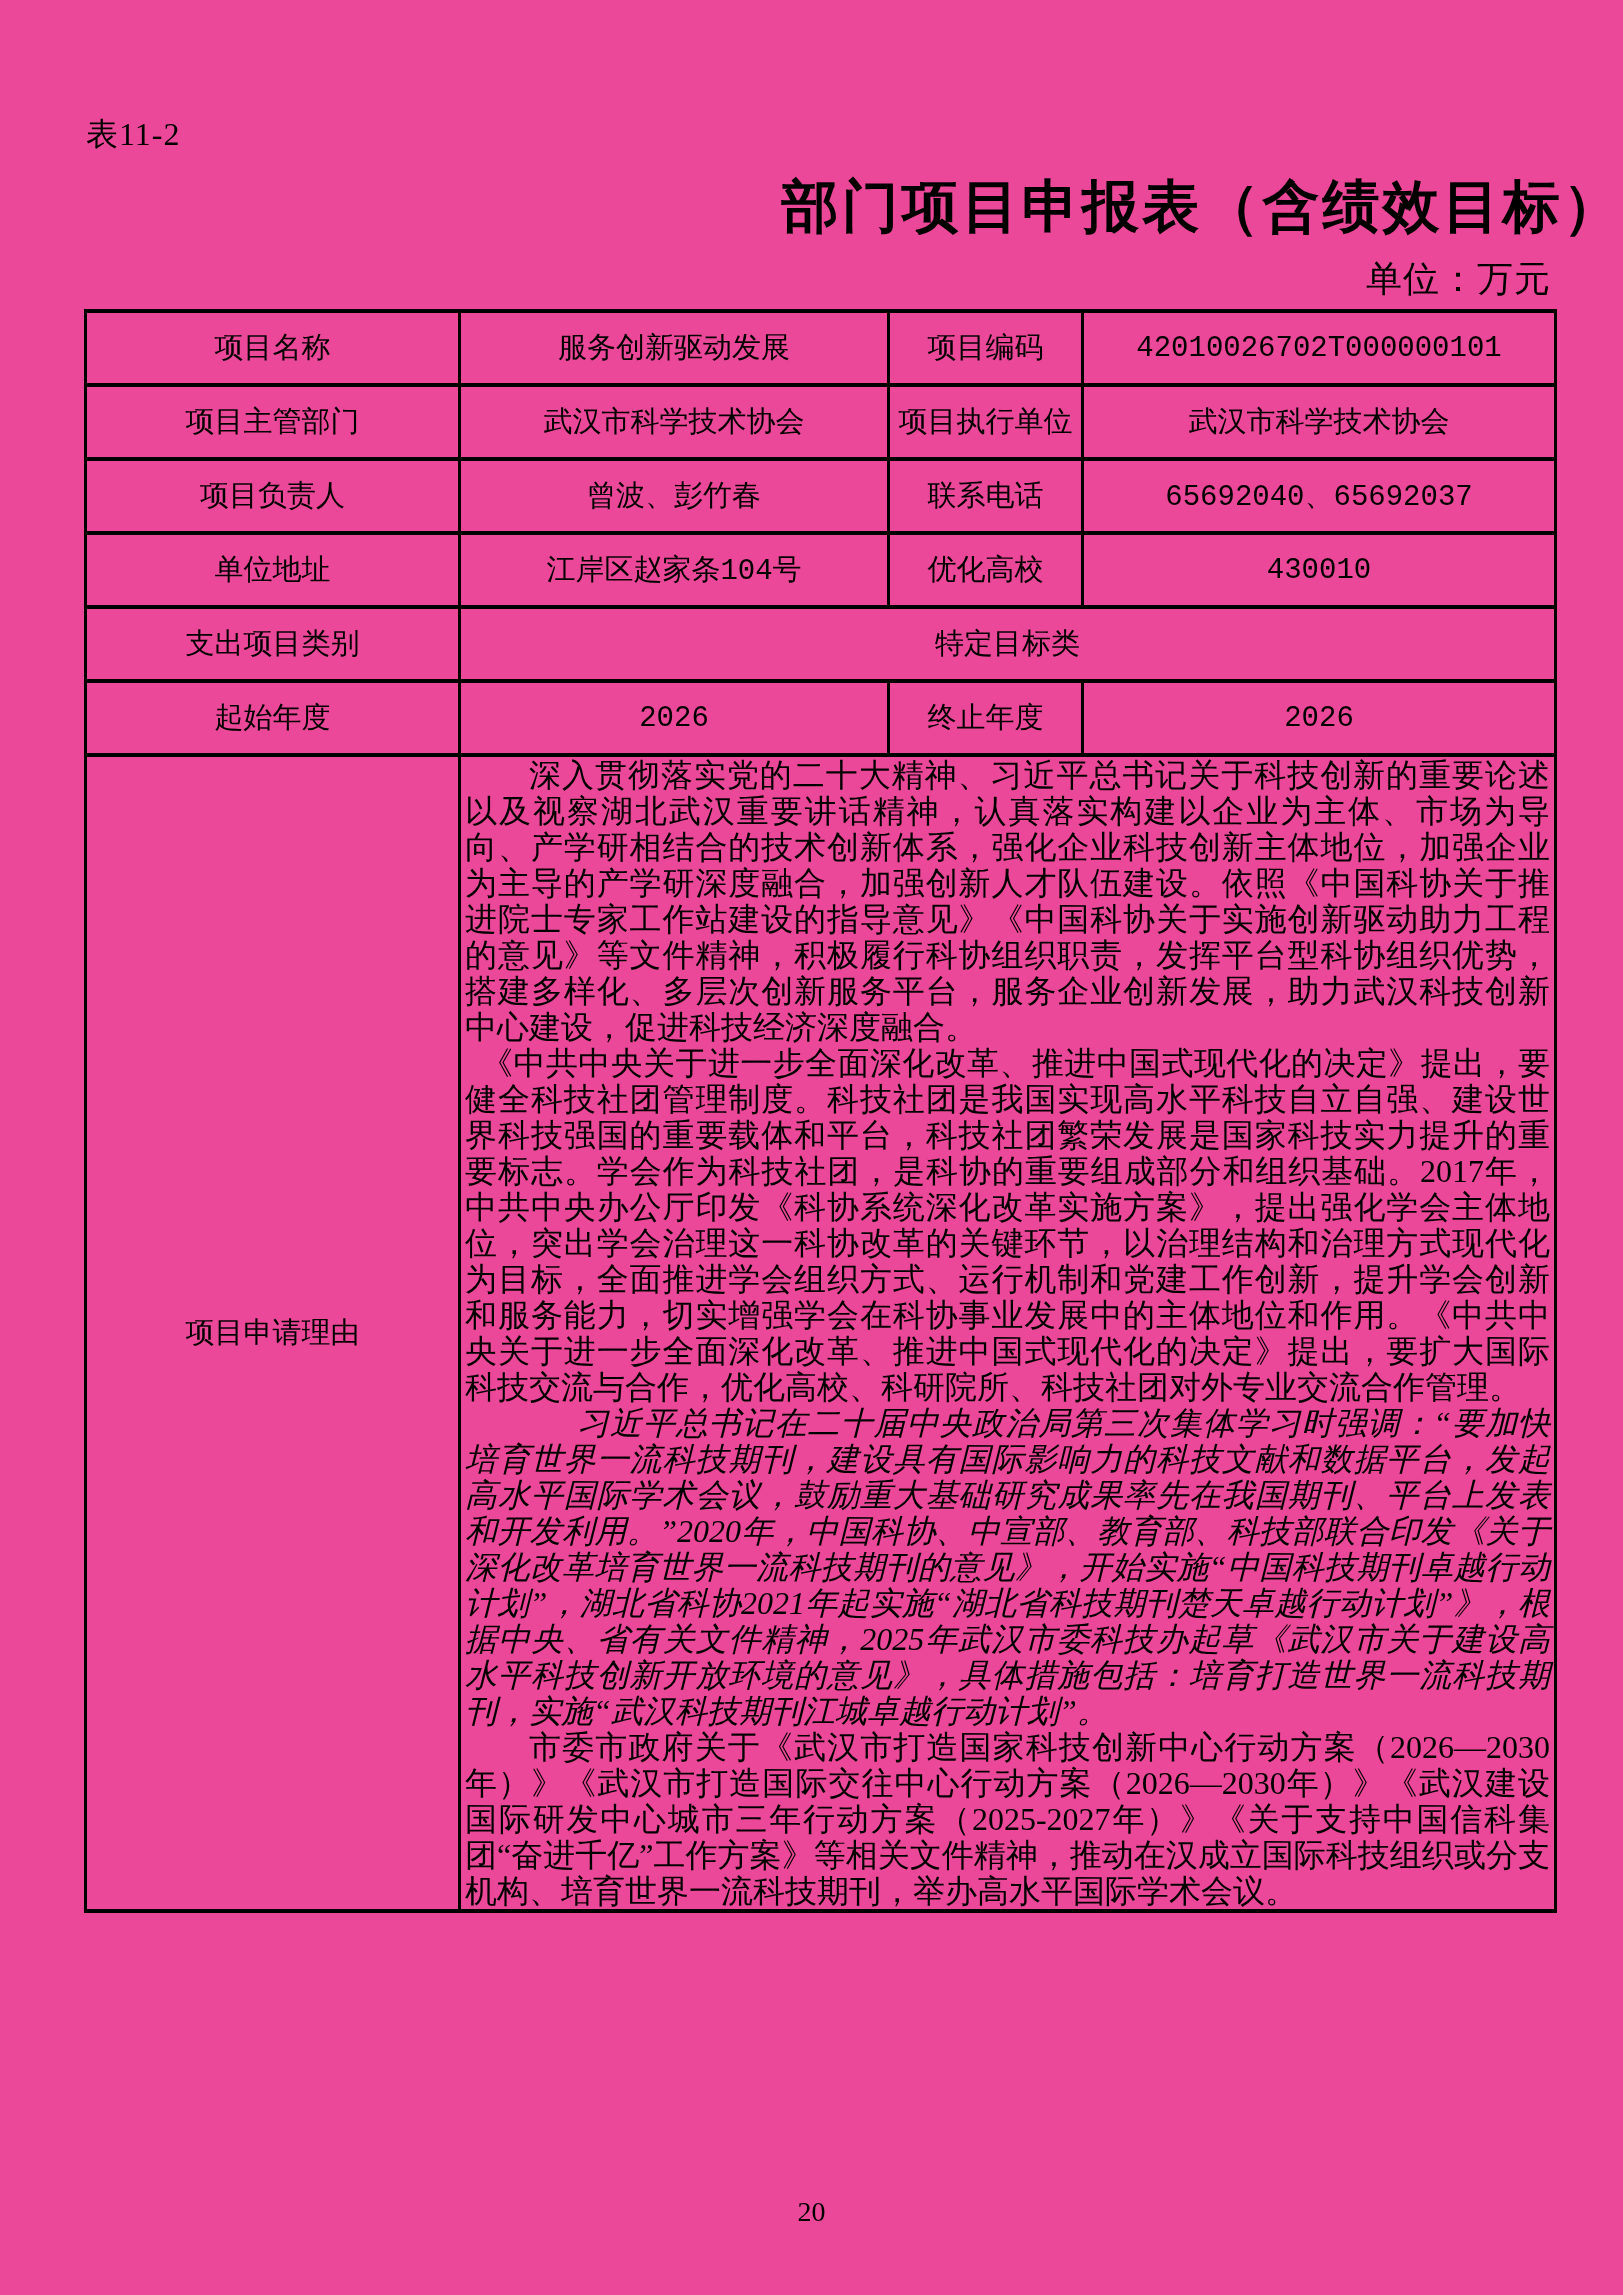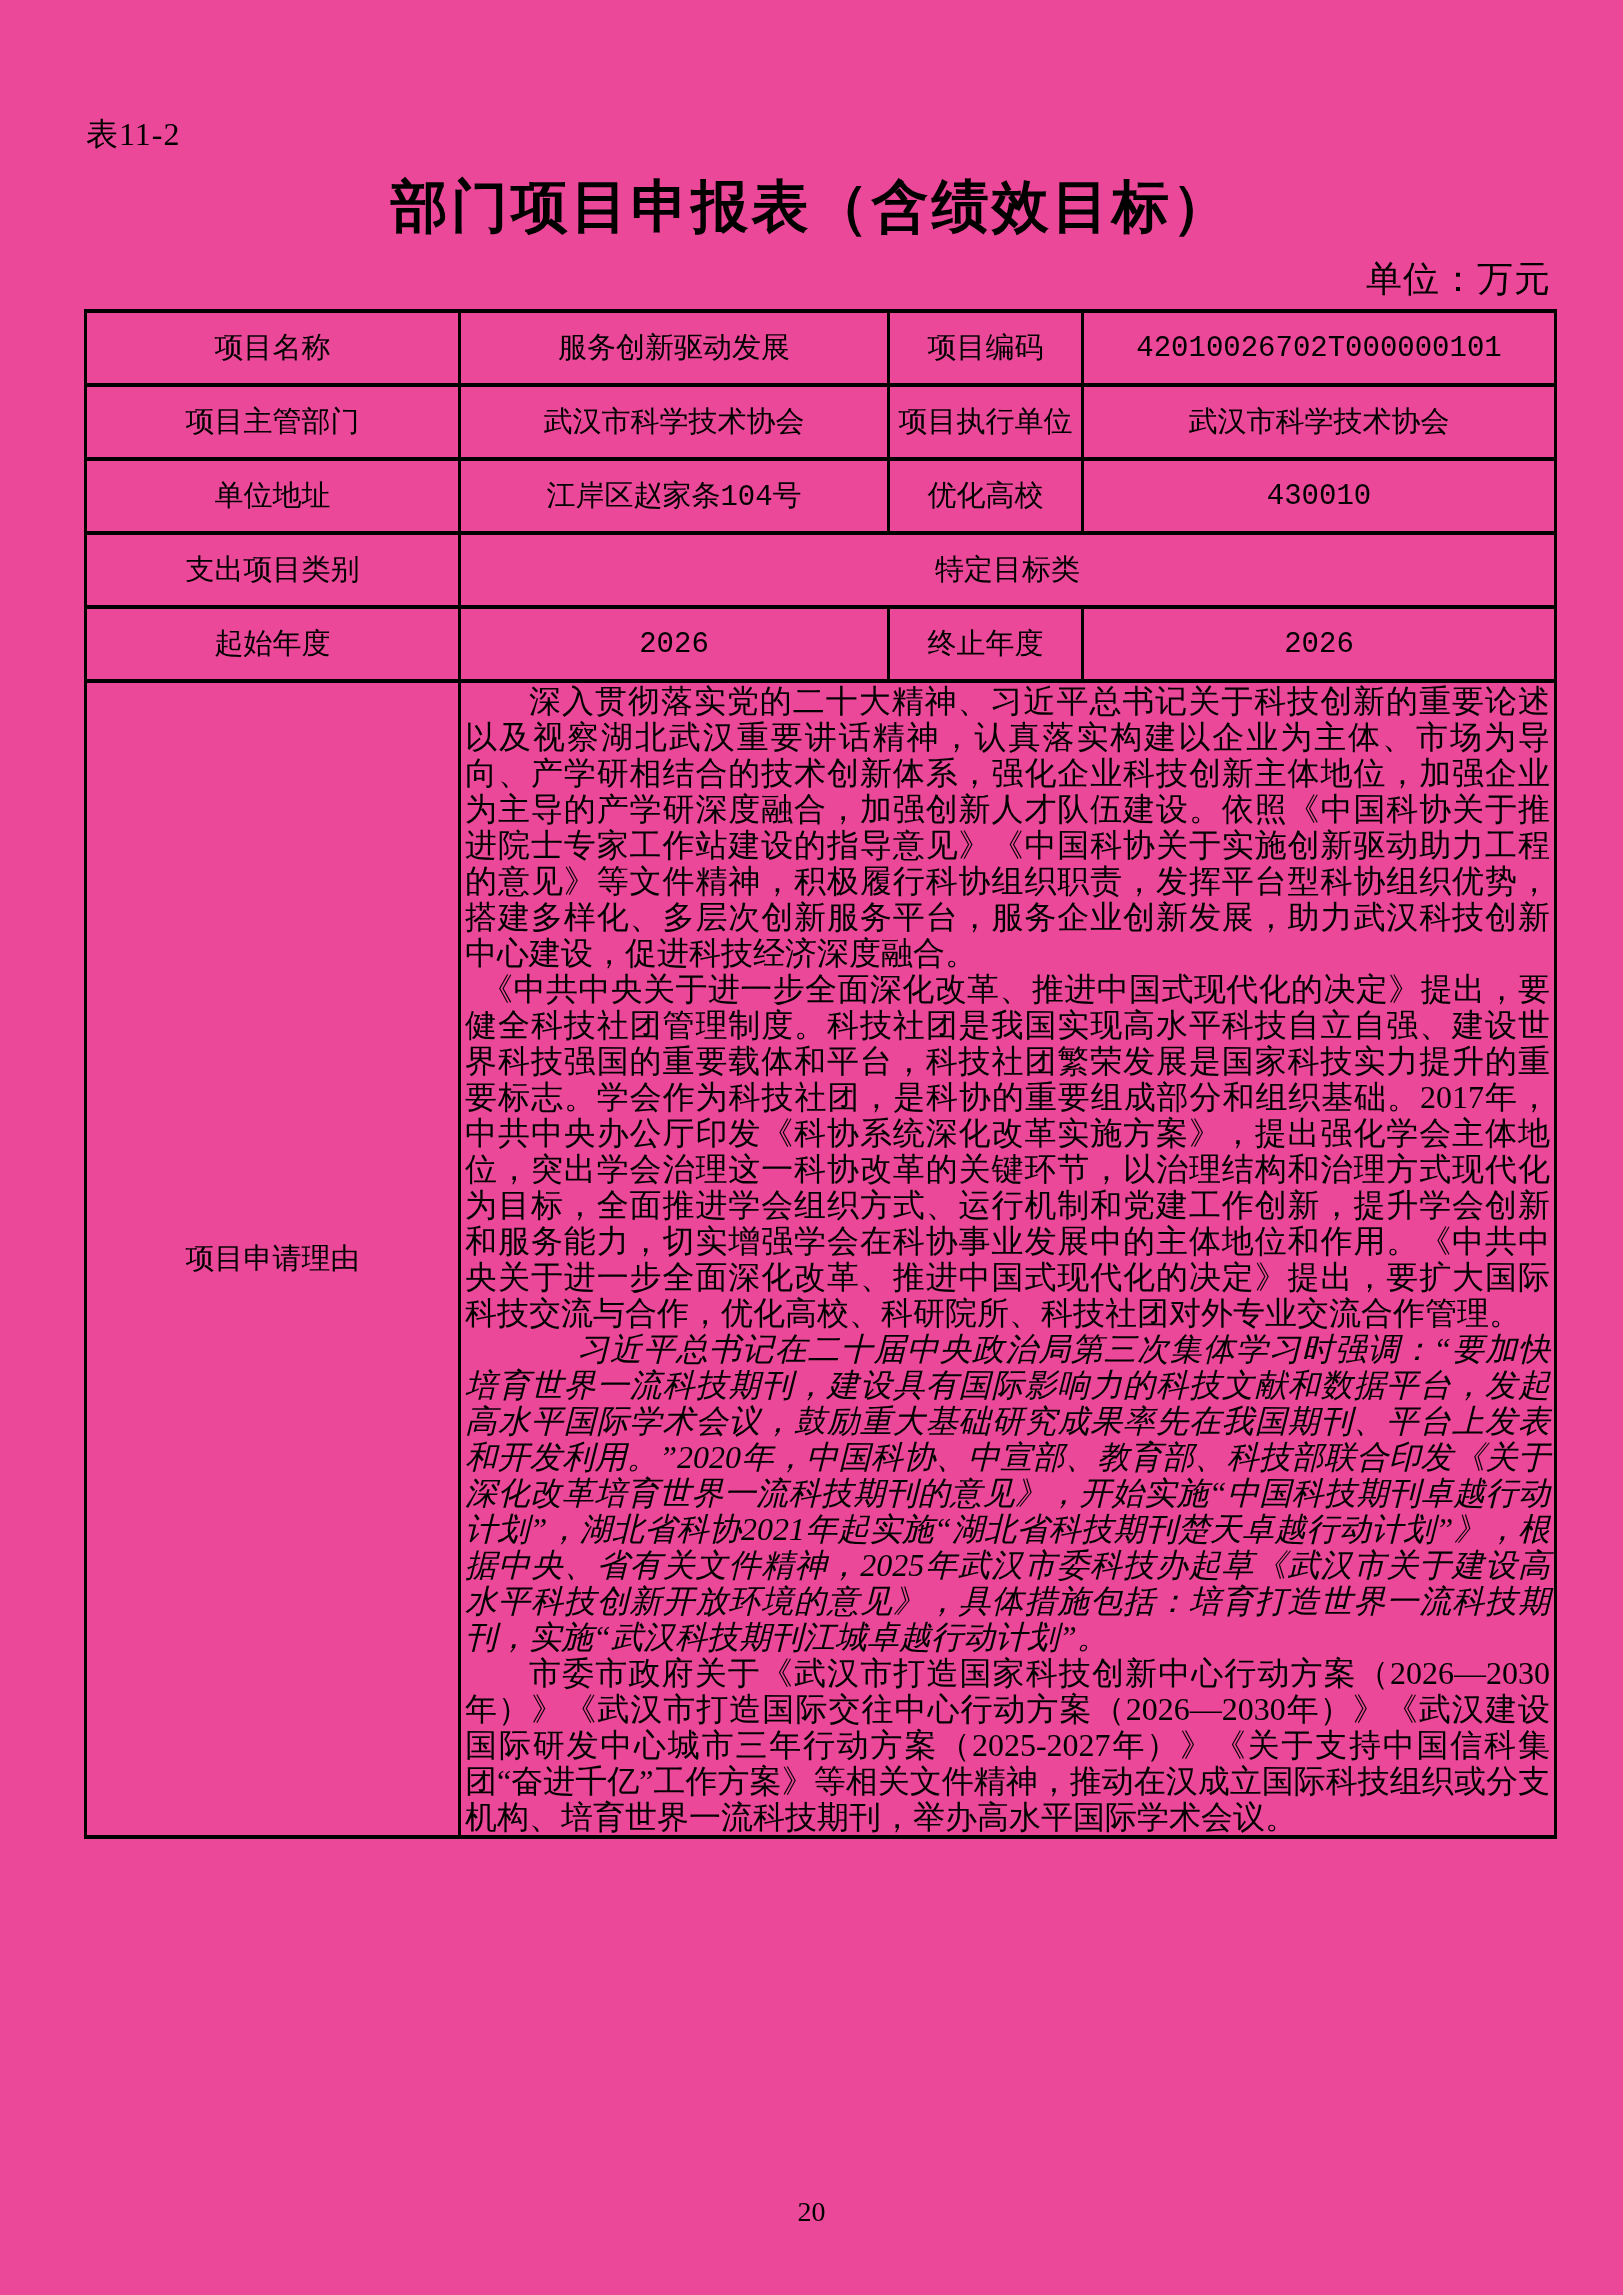--- a/index.html
+++ b/index.html
@@ -18,21 +18,21 @@
     left: 86px;
     top: 113px;
     font-size: 32px;
     letter-spacing: 1px;
   }
   .doc-title {
     position: absolute;
     left: 0;
     right: 0;
     top: 169px;
-    text-align: center;
+    text-align: right;
     font-size: 57px;
     font-weight: bold;
     font-family: "Liberation Sans", sans-serif;
     letter-spacing: 3.1px;
   }
   .unit-note {
     position: absolute;
     right: 72px;
     top: 255px;
     font-size: 36px;
@@ -106,20 +106,26 @@
         <td>项目编码</td>
         <td>42010026702T000000101</td>
       </tr>
       <tr class="info-row">
         <td>项目主管部门</td>
         <td>武汉市科学技术协会</td>
         <td>项目执行单位</td>
         <td>武汉市科学技术协会</td>
       </tr>
       <tr class="info-row">
+        <td>项目负责人</td>
+        <td>曾波、彭竹春</td>
+        <td>联系电话</td>
+        <td>65692040、65692037</td>
+      </tr>
+      <tr class="info-row">
         <td>单位地址</td>
         <td>江岸区赵家条104号</td>
         <td>优化高校</td>
         <td>430010</td>
       </tr>
       <tr class="info-row">
         <td>支出项目类别</td>
         <td colspan="3">特定目标类</td>
       </tr>
       <tr class="info-row">

